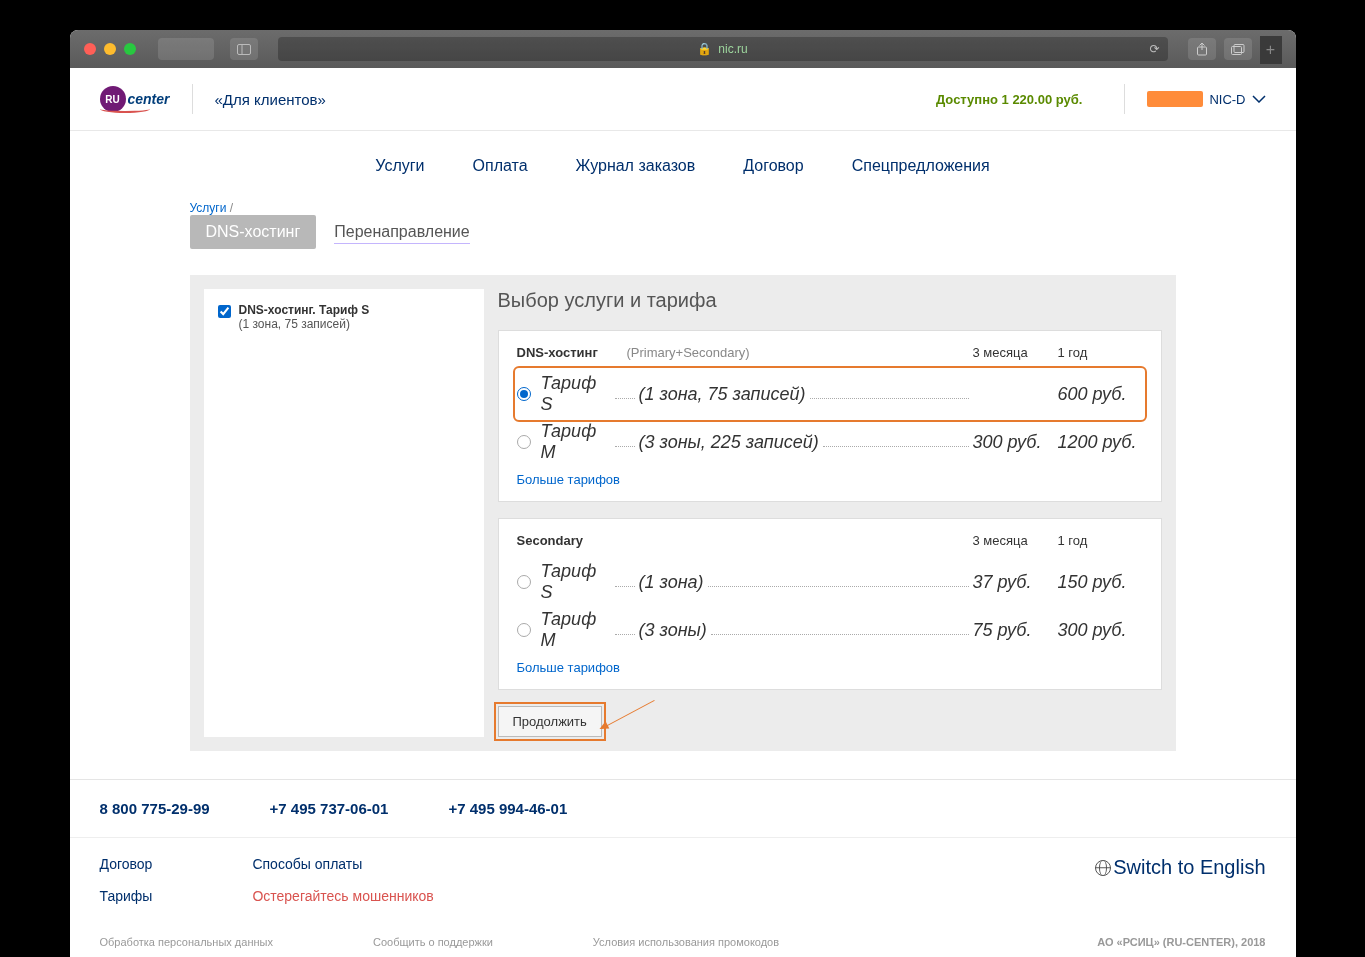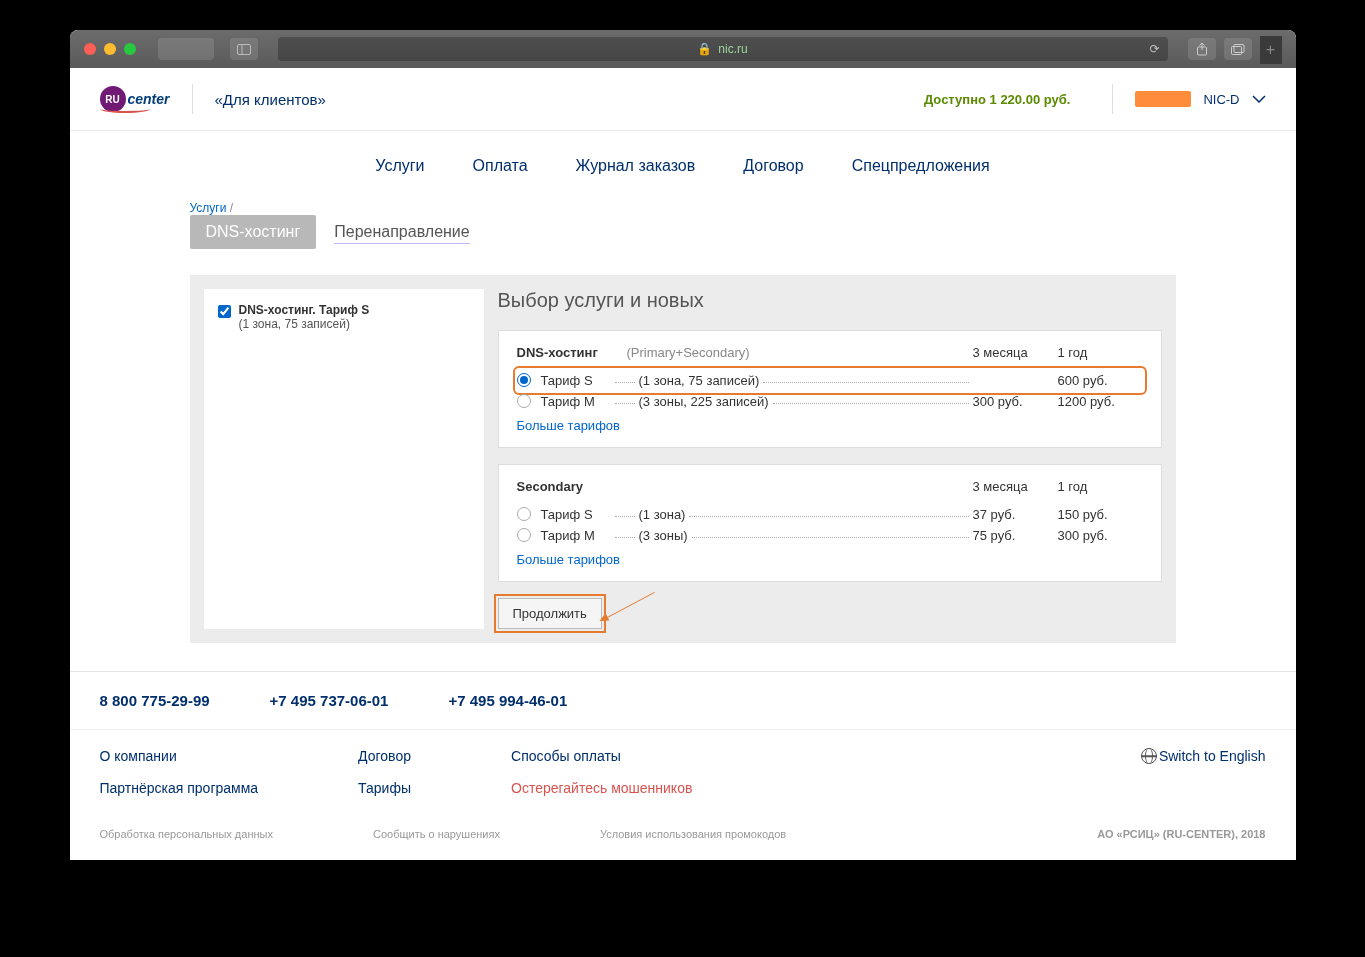--- a/index.html
+++ b/index.html
@@ -26,21 +26,21 @@
 .site-header { display: flex; align-items: center; padding: 16px 30px; border-bottom: 1px solid #e8e8e8; }
 .logo { display: flex; align-items: center; gap: 2px; }
 .logo-badge { width: 26px; height: 26px; background: #701a75; border-radius: 50%; color: #fff; font-size: 10px; font-weight: bold; display: flex; align-items: center; justify-content: center; }
 .logo-text { font-style: italic; font-weight: bold; color: #003d7a; font-size: 14px; }
 .logo-swoosh { position: relative; }
 .logo-swoosh::after { content:''; position:absolute; left:-28px; bottom:-6px; width:50px; height:6px; border-bottom:2px solid #d9534f; border-radius:50%; }
 .vdiv { width: 1px; height: 30px; background: #ddd; margin: 0 22px; }
 .client-link { color: #002f6c; font-size: 15px; }
 .spacer { flex: 1; }
 .balance { color: #5a8a00; font-weight: bold; font-size: 13px; margin-right: 20px; }
-.acct { display: flex; align-items: center; gap: 12px; text-align: center; }
+.acct { display: flex; align-items: center; gap: 6px; text-align: center; }
 .acct-redact { width: 56px; height: 16px; background: #ff8c3a; border-radius: 2px; }
 .acct-name { color: #002f6c; font-size: 13px; }
 .chev { color: #002f6c; }
 
 
 .nav { display: flex; justify-content: center; gap: 48px; padding: 26px 0; }
 .nav a { color: #002f6c; font-size: 16px; text-decoration: none; }
 
 
 .content { padding: 0 120px 20px; }
@@ -60,21 +60,21 @@
 .cart-item .ci-title { font-weight: bold; }
 .cart-item .ci-sub { color: #555; }
 
 .main { flex: 1; }
 .main h2 { font-size: 20px; color: #555; font-weight: normal; margin-bottom: 18px; }
 .block { background: #fff; border: 1px solid #ddd; padding: 14px 18px; margin-bottom: 16px; }
 .block-head { display: flex; font-size: 13px; margin-bottom: 10px; }
 .block-head .bh-name { font-weight: bold; flex: 0 0 110px; }
 .block-head .bh-sub { color: #888; flex: 1; }
 .block-head .bh-col { width: 85px; color: #333; }
-.tariff-row { display: flex; font-size: 13px; padding: 3px 0; position: relative; }
+.tariff-row { display: flex; align-items: center; font-size: 18px; padding: 3px 0; position: relative; font-style: italic; }
 .tariff-row.highlight { outline: 2px solid #e67a2e; outline-offset: 2px; border-radius: 2px; }
 .radio { width: 14px; height: 14px; border: 1px solid #aaa; border-radius: 50%; margin-right: 10px; flex-shrink: 0; display: flex; align-items: center; justify-content: center; }
 .radio.sel { border-color: #0066cc; }
 .radio.sel::after { content:''; width:8px; height:8px; background:#0066cc; border-radius:50%; }
 .tname { flex: 0 0 70px; }
 .tdesc { color: #333; white-space: nowrap; }
 .dots { flex: 1; border-bottom: 1px dotted #aaa; margin: 0 4px; height: 10px; }
 .price { width: 85px; color: #333; }
 .more { color: #0066cc; font-size: 13px; margin-top: 6px; display: inline-block; text-decoration: none; }
 
@@ -87,21 +87,21 @@
 
 
 .support-row { display: flex; align-items: center; gap: 60px; padding: 20px 30px; border-top: 1px solid #e5e5e5; margin-top: 8px; }
 .support-btn { border: 1px solid #003d7a; padding: 10px 20px; color: #002f6c; font-size: 14px; background: #fff; cursor: pointer; border-radius: 2px; }
 .phone { color: #002f6c; font-weight: bold; font-size: 15px; }
 
 .footer-links { display: flex; padding: 18px 30px; gap: 100px; border-top: 1px solid #eee; }
 .fcol { display: flex; flex-direction: column; gap: 16px; }
 .fcol a { color: #002f6c; text-decoration: none; font-size: 14px; }
 .fcol a.warn { color: #d9534f; }
-.lang { margin-left: auto; display: flex; align-items: center; gap: 2px; color: #002f6c; font-size: 14px; align-self: flex-start; cursor:pointer; }
+.lang { margin-left: auto; display: flex; align-items: center; gap: 2px; color: #002f6c; font-size: 20px; align-self: flex-start; cursor:pointer; }
 .globe { width: 16px; height: 16px; border: 1.5px solid #555; border-radius: 50%; position: relative; }
 .globe::before { content:''; position:absolute; left:50%; top:-1px; bottom:-1px; width:6px; border:1.5px solid #555; border-radius:50%; transform:translateX(-50%); border-top:none; border-bottom:none;}
 .globe::after { content:''; position:absolute; left:-1px; right:-1px; top:50%; height:1.5px; background:#555; transform:translateY(-50%);}
 
 .legal { display: flex; padding: 14px 30px 20px; gap: 100px; font-size: 11px; }
 .legal a { color: #999; }
 .copyright { margin-left: auto; color: #999; font-weight: bold; }
 </style>
 </head>
 <body>
@@ -189,21 +189,21 @@
         <div class="cart-item">
           <input type="checkbox" checked="" style="">
           <div>
             <div class="ci-title">DNS-хостинг. Тариф S</div>
             <div class="ci-sub">(1 зона, 75 записей)</div>
           </div>
         </div>
       </div>
 
       <div class="main">
-        <h2>Выбор услуги и новых</h2>
+        <h2>Выбор услуги и тарифа</h2>
 
         <div id="blocks">
             <div class="block">
     <div class="block-head">
       <span class="bh-name">DNS-хостинг</span>
       <span class="bh-sub">(Primary+Secondary)</span>
       <span class="bh-col">3 месяца</span>
       <span class="bh-col">1 год</span>
     </div>
     <div class="tariff-row highlight">
@@ -266,36 +266,32 @@
   </div>
 
   <div class="support-row">
     <span class="phone">8 800 775-29-99</span>
     <span class="phone">+7 495 737-06-01</span>
     <span class="phone">+7 495 994-46-01</span>
   </div>
 
   <div class="footer-links">
     <div class="fcol">
-      <a>О компании</a>
-      <a>Партнёрская программа</a>
-    </div>
-    <div class="fcol">
       <a>Договор</a>
       <a>Тарифы</a>
     </div>
     <div class="fcol" id="fcol3">
         <a>Способы оплаты</a>
         <a class="warn">Остерегайтесь мошенников</a>
       </div>
     <div class="lang">
       <span class="globe"></span>
       <span>Switch to English</span>
     </div>
   </div>
 
   <div class="legal">
     <a>Обработка персональных данных</a>
-    <a>Сообщить о нарушениях</a>
+    <a>Сообщить о поддержки</a>
     <a>Условия использования промокодов</a>
     <span class="copyright">АО «РСИЦ» (RU-CENTER), 2018</span>
   </div>
 </div>
 
 </body></html>

